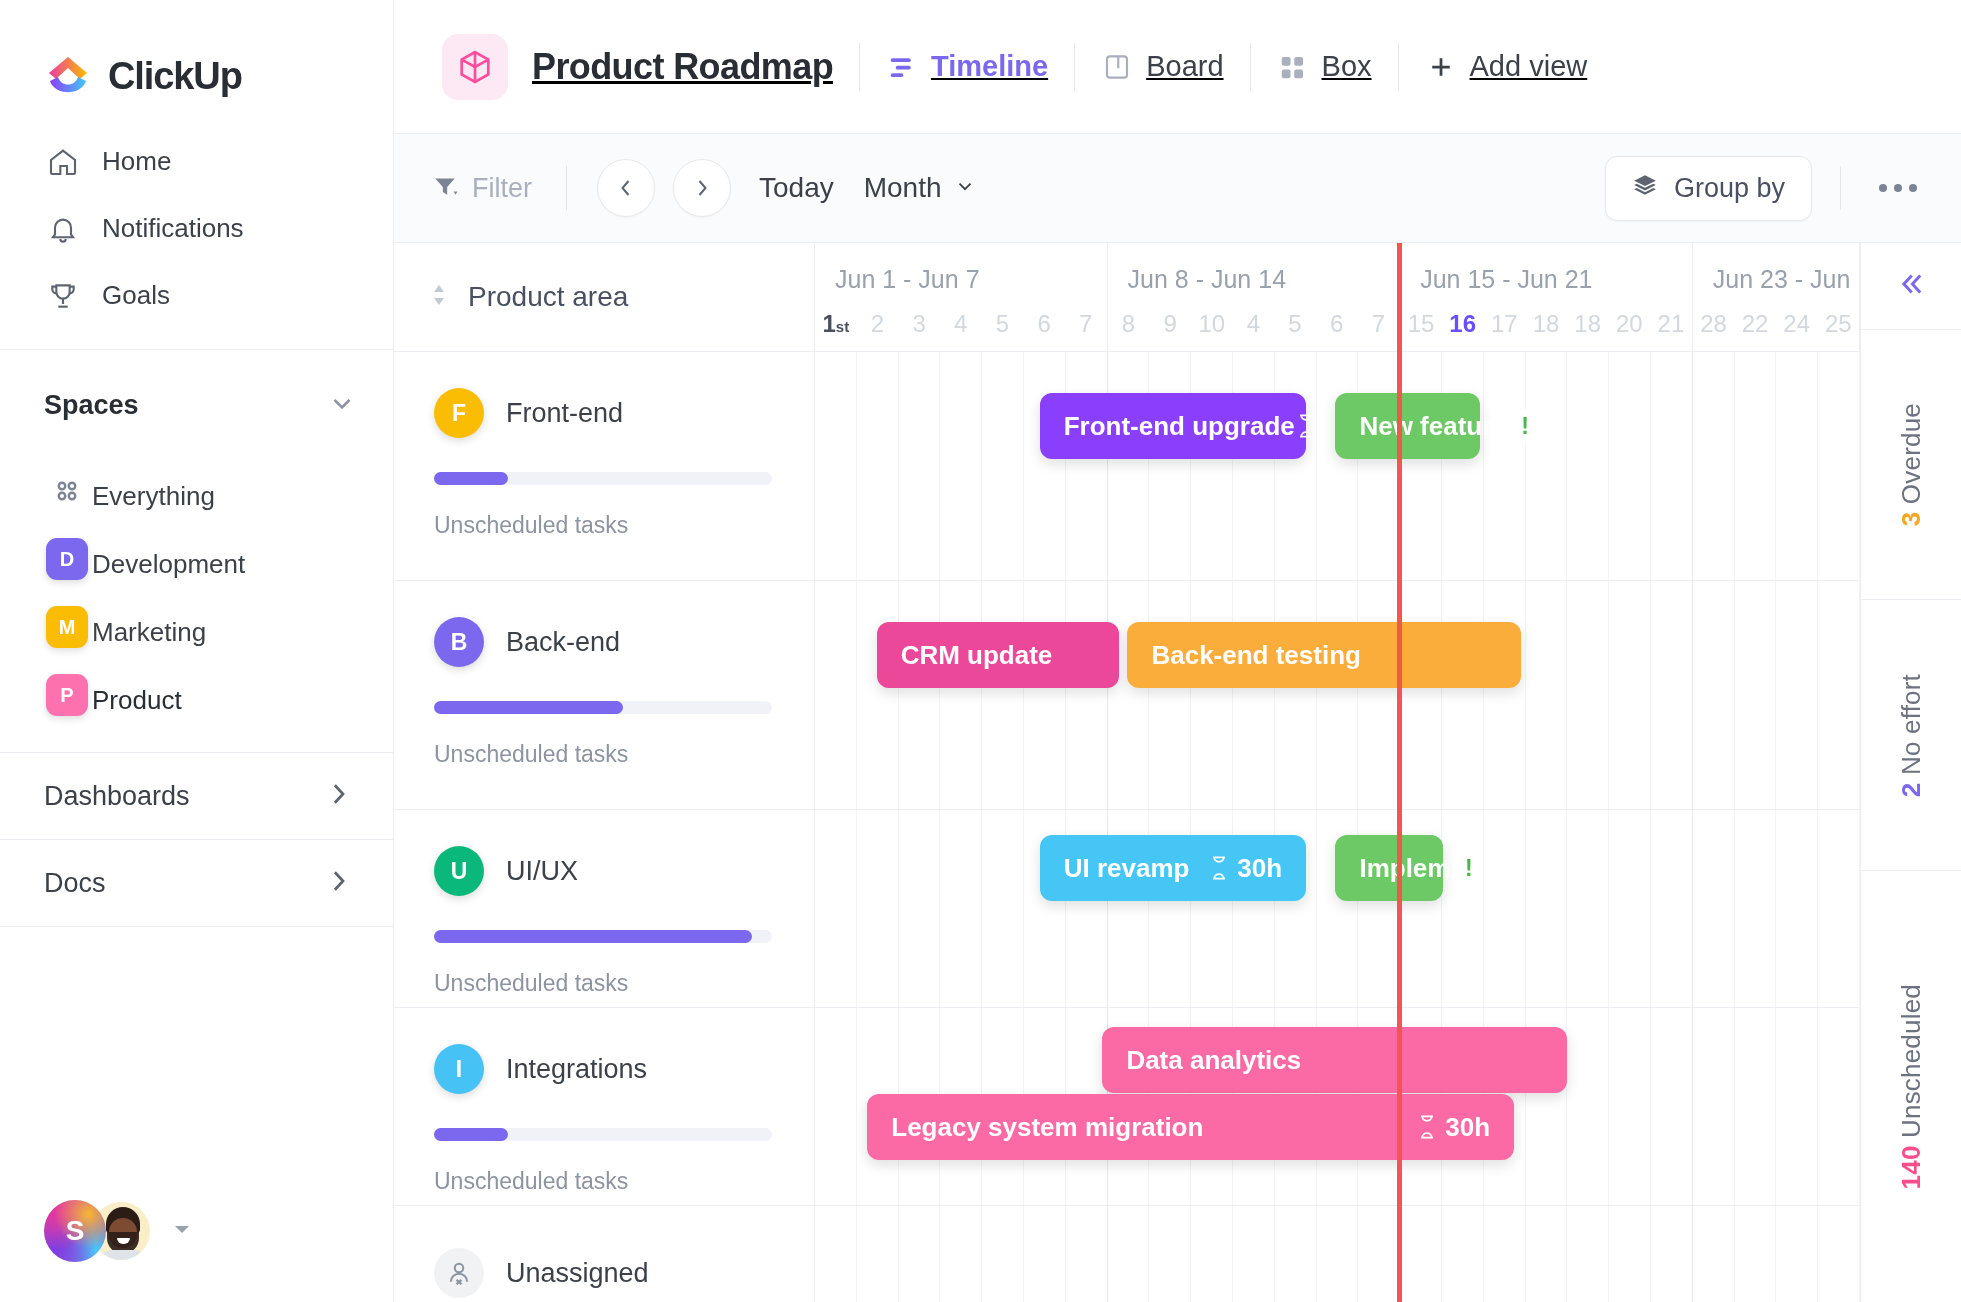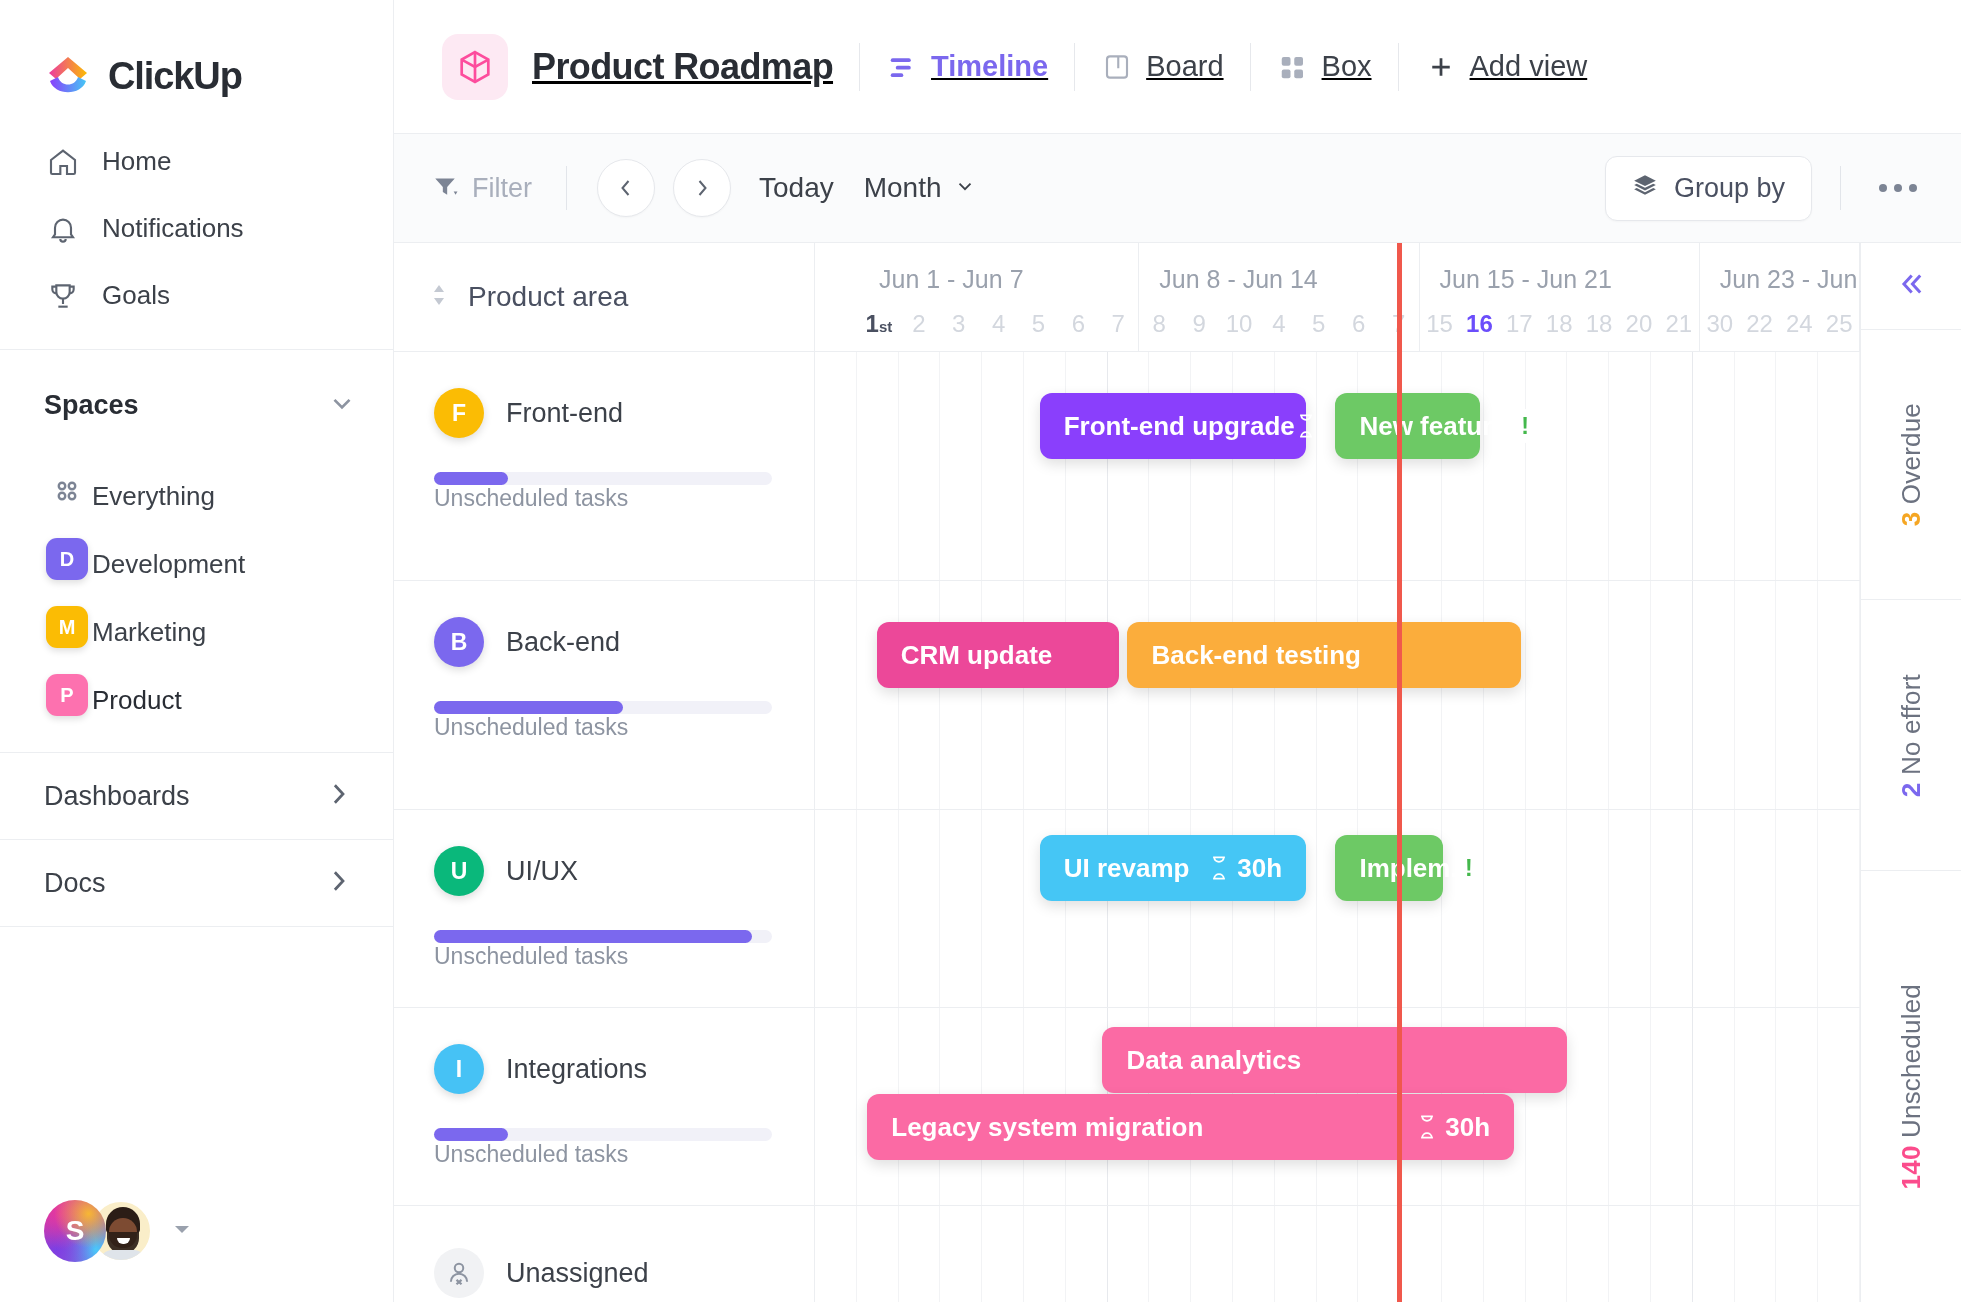--- a/index.html
+++ b/index.html
@@ -118,42 +118,42 @@
   .dots i { width:8px; height:8px; background:#7c8494; border-radius:50%; display:block; }
 
   
   .tl { position:absolute; left:0; right:101px; top:243px; bottom:0; overflow:hidden; }
   .tl-head { height:109px; display:flex; border-bottom:1px solid #eceef1; }
   .tl-head-left {
     width:421px; min-width:421px; display:flex; align-items:center; gap:18px;
     padding-left:34px; border-right:1px solid #eceef1;
   }
   .tl-head-left .t { font-size:28px; color:#4a5061; }
-  .weeks { flex:1; display:flex;margin-left:44px; }
+  .weeks { flex:1; display:flex; }
   .week { flex:1; border-right:1px solid #eceef1; display:flex; flex-direction:column; }
   .week-name { font-size:25px; color:#9aa1ad; padding:22px 0 0 20px; }
   .days { display:flex; flex:1; align-items:flex-end; padding-bottom:13px; }
   .day { flex:1; text-align:center; font-size:24px; color:#d3d7de; }
   .day.first { color:#4a5061; font-weight:bold; }
   .day.first sub { font-size:15px; vertical-align:baseline; }
   .day.today { color:#6b4efb; font-weight:bold; }
 
   .tl-body { position:absolute; left:0; right:0; top:109px; bottom:0; }
   .row { display:flex; border-bottom:1px solid #eceef1; position:relative; }
   .row-left { width:421px; min-width:421px; border-right:1px solid #eceef1; padding:36px 34px 0 40px; }
   .row-head { display:flex; align-items:center; gap:22px; }
   .av-circ {
     width:50px; height:50px; border-radius:50%; color:#fff; font-weight:bold; font-size:23px;
     display:flex; align-items:center; justify-content:center;
     box-shadow:0 3px 8px rgba(0,0,0,0.14);
   }
   .row-name { font-size:27px; color:#3c4149; }
   .prog-outer { margin-top:34px; width:338px; height:13px; border-radius:7px; background:#f1f1f8; }
   .prog-inner { height:13px; border-radius:7px; background:#7b68ee; }
-  .unsched { font-size:23px; color:#8d94a1; }
+  .unsched { margin-top:27px; font-size:23px; color:#8d94a1; }
   .row-right { flex:1; position:relative; }
   .gcols { position:absolute; inset:0; display:flex; }
   .gcol { flex:1; border-right:1px solid #f2f3f5; }
   .gcol.wk { border-right:1px solid #e7e9ed; }
 
   .bar {
     position:absolute; height:66px; border-radius:12px;
     display:flex; align-items:center; padding:0 24px; color:#fff;
     font-size:26px; font-weight:bold; white-space:nowrap;
     box-shadow:0 5px 14px rgba(0,0,0,0.13);
@@ -475,21 +475,21 @@
               <span class="day">17</span>
               <span class="day">18</span>
               <span class="day">18</span>
               <span class="day">20</span>
               <span class="day">21</span>
             </div>
           </div>
           <div class="week" style="flex:0 0 calc(4/7 * 100% / 3.571)">
             <div class="week-name">Jun 23 - Jun</div>
             <div class="days">
-              <span class="day">30</span>
+              <span class="day">28</span>
               <span class="day">22</span>
               <span class="day">24</span>
               <span class="day">25</span>
             </div>
           </div>
         </div>
       </div>
 
       <div class="tl-body">
 

